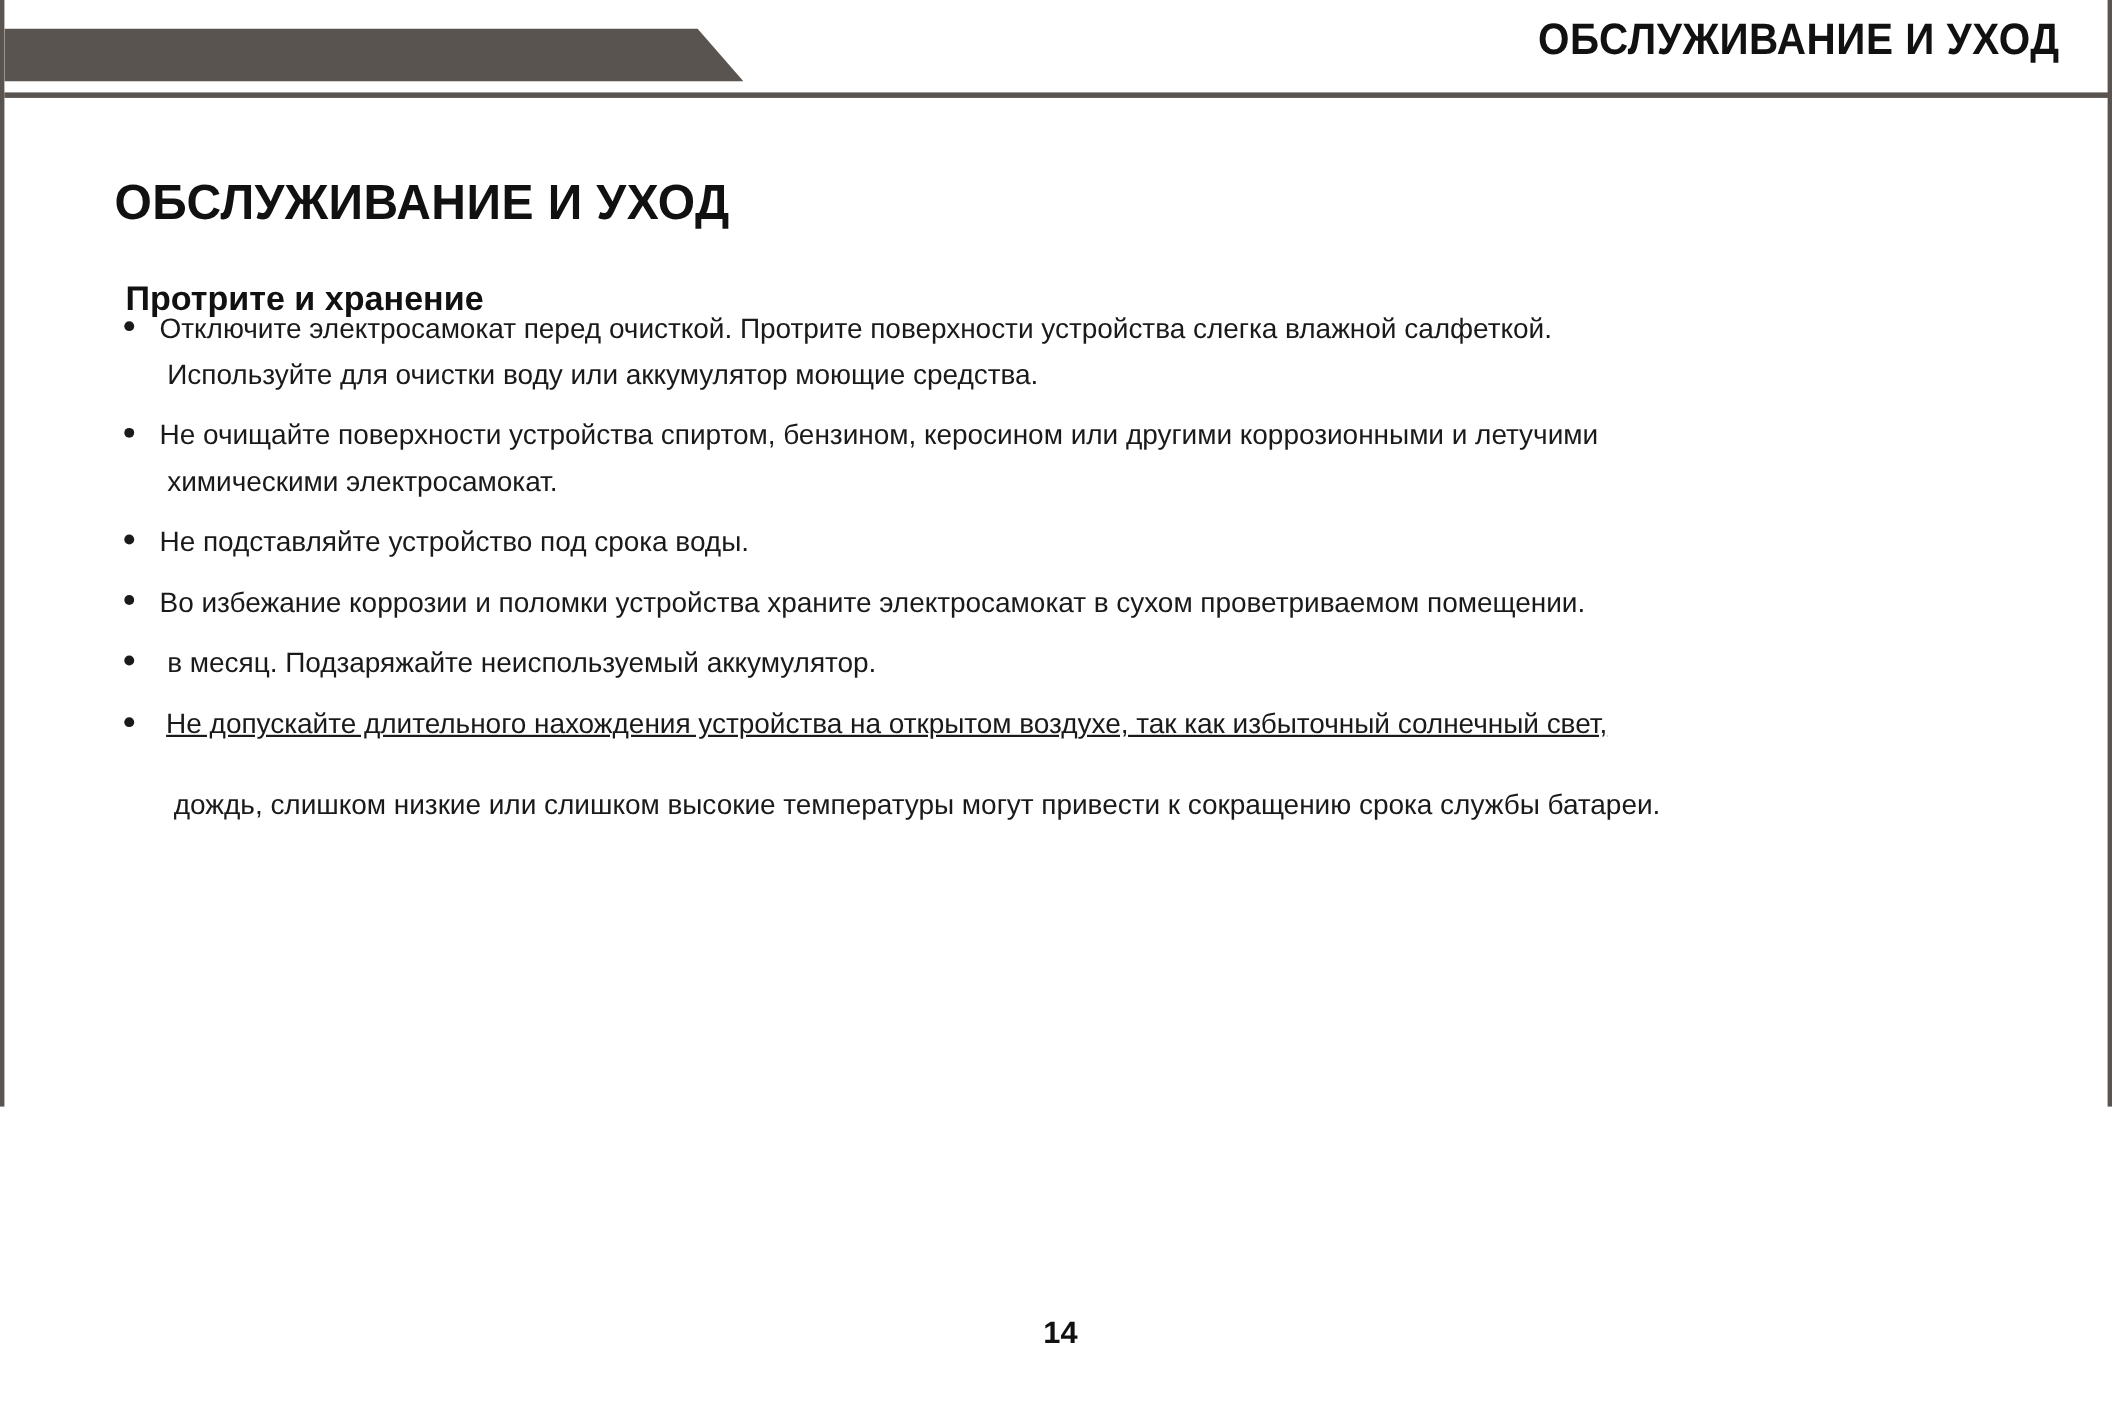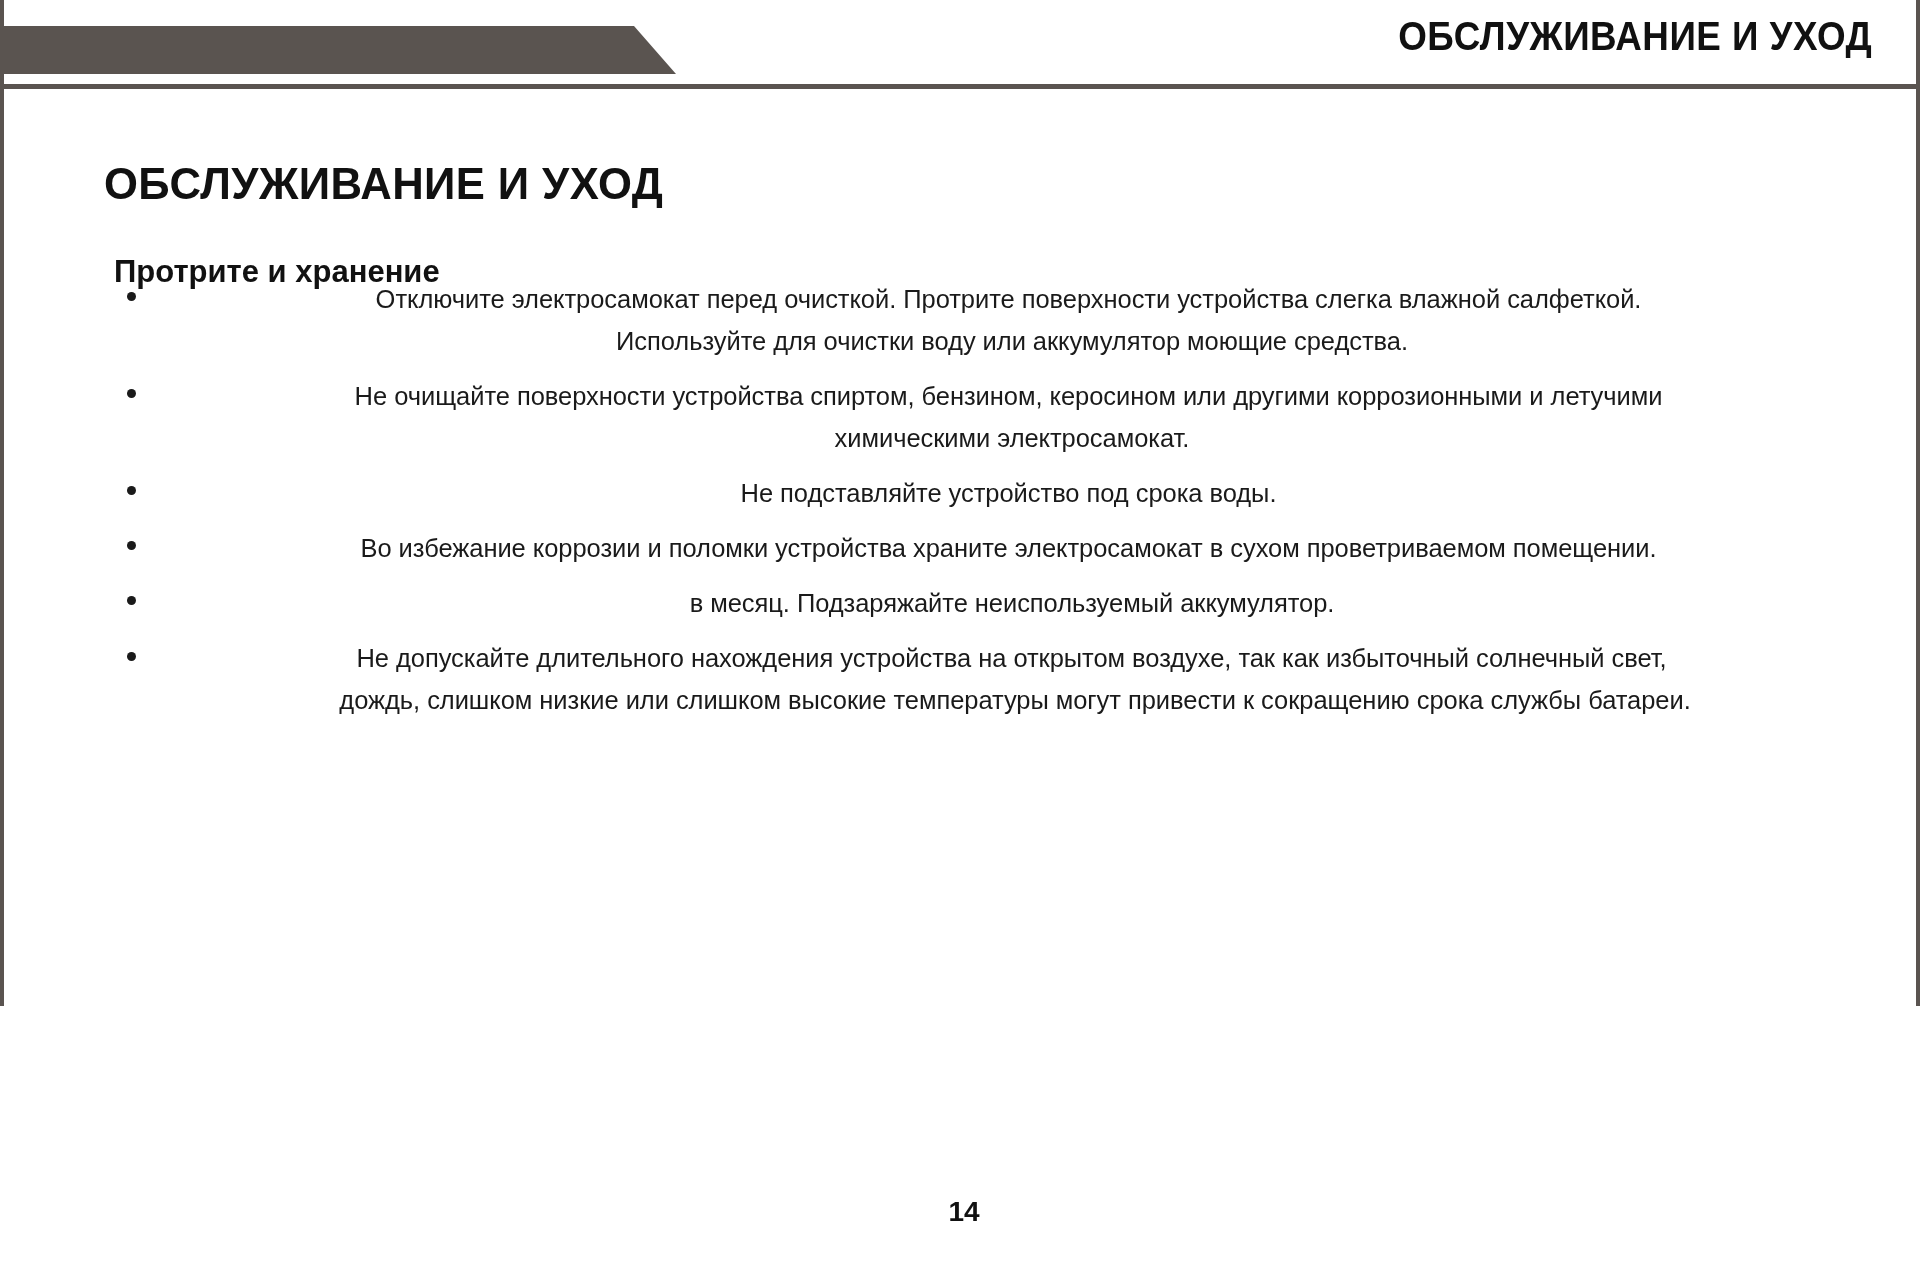--- a/index.html
+++ b/index.html
@@ -87,24 +87,23 @@
     left: 110px;
     top: 132px;
     font-size: 31px;
     font-weight: bold;
     color: #111111;
     white-space: nowrap;
   }
 
   .bullet-list {
     position: absolute;
-    left: 114px;
+    left: 100px;
     top: 182px;
     width: 1740px;
-    text-align: center;
   }
   .bullet-item {
     position: relative;
     padding-left: 41px;
     margin-bottom: 13px;
   }
   .bullet-dot {
     position: absolute;
     left: 9px;
     top: 14px;
@@ -117,22 +116,22 @@
     font-size: 25.5px;
     line-height: 42px;
     color: #1a1a1a;
     white-space: nowrap;
     letter-spacing: -0.05px;
   }
   .bullet-line.cont {
     padding-left: 7px;
   }
   .bullet-item.indent-dot .bullet-dot { top: 15px; }
-  .bullet-item.indent-dot .bullet-line:first-of-type { padding-left: 6px; }
-  .bullet-item.indent-dot .bullet-line.cont { padding-left: 13px; }
+  .bullet-item.indent-dot .bullet-line:first-of-type { padding-left: 6px; text-decoration: underline; }
+  .bullet-item.indent-dot .bullet-line.cont { padding-left: 13px; margin-top: 32px; }
 
   
   .page-number {
     position: absolute;
     left: 0;
     top: 1196px;
     width: 1920px;
     text-align: center;
     font-size: 28px;
     font-weight: bold;

